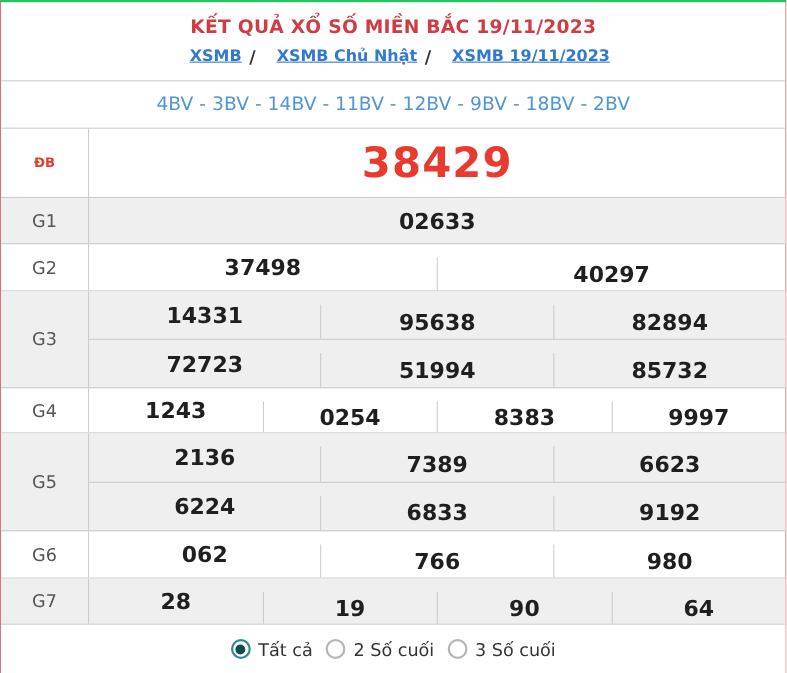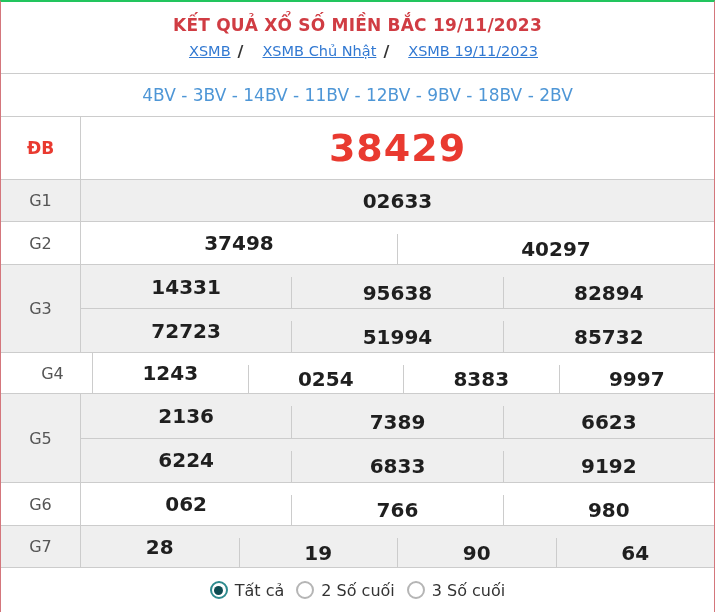--- a/index.html
+++ b/index.html
@@ -23,34 +23,34 @@
     border-top:2px solid #22c55e;
     border-left:1px solid var(--card-border);
     border-right:1px solid var(--card-border);
     display:flex;flex-direction:column;
   }
   
   .hdr{height:72px;border-bottom:1px solid var(--grid);
     display:flex;flex-direction:column;align-items:center;justify-content:center;gap:7px;}
   .title{color:var(--accent-red);font-size:17px;font-weight:bold;letter-spacing:.2px;}
   .crumbs{display:flex;align-items:center;gap:7px;font-size:14.5px;}
-  .crumbs a{color:var(--link-blue);font-weight:normal;text-decoration:underline;cursor:pointer;margin-left:12px;}
+  .crumbs a{color:var(--link-blue);font-weight:bold;text-decoration:underline;cursor:pointer;margin-left:12px;}
   .crumb-sep{color:#333;font-weight:bold;font-size:16px;}
   
   .bv{height:43px;border-bottom:1px solid var(--grid);
     display:flex;align-items:center;justify-content:center;
     color:var(--loto-blue);font-size:17px;}
   
   .row{display:flex;border-bottom:1px solid var(--grid);}
   .row.gray{background:var(--row-gray);}
-  .h63{height:63px;} .h42{height:42px;} .h43{height:43px;} .h88{height:88px;} .h41{height:41px;padding-left:12px;} .h89{height:89px;}
+  .h63{height:63px;} .h42{height:42px;} .h43{height:43px;} .h88{height:88px;} .h41{height:41px;} .h89{height:89px;}
   .rlabel{width:80px;flex:0 0 80px;border-right:1px solid var(--grid);
     display:flex;align-items:center;justify-content:center;
     color:var(--label-gray);font-size:16px;}
-  .rlabel.db{color:var(--prize-red);font-weight:bold;font-size:17px;}
+  .rlabel.db{color:var(--prize-red);font-weight:bold;font-size:12px;}
   .rvalues{flex:1;display:flex;flex-direction:column;}
   .subrow{flex:1;display:flex;}
   .subrow + .subrow{border-top:1px solid var(--grid);}
   .cell{flex:1;display:flex;align-items:center;justify-content:center;
     font-weight:bold;font-size:20px;color:var(--value-dark);}
   .cell + .cell{border-left:1px solid var(--grid);margin-top:12px;}
   .cell.db{font-size:38px;color:var(--prize-red);letter-spacing:1px;}
   
   .foot{flex:1;display:flex;align-items:center;justify-content:center;gap:12px;background:#fff;}
   .opt{display:flex;align-items:center;gap:7px;cursor:pointer;}

